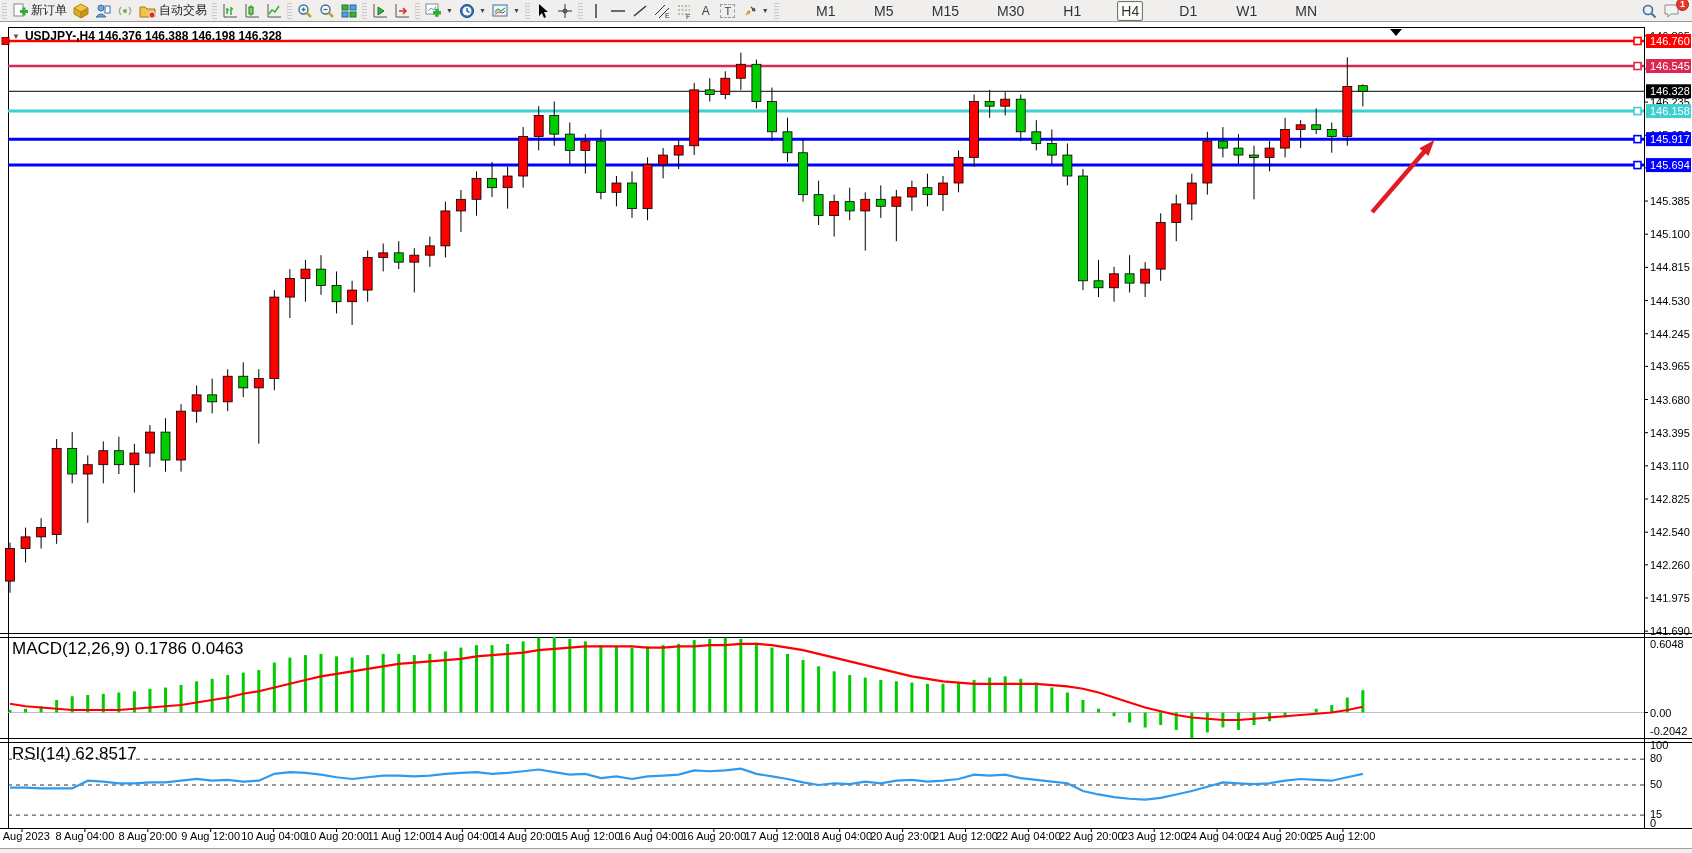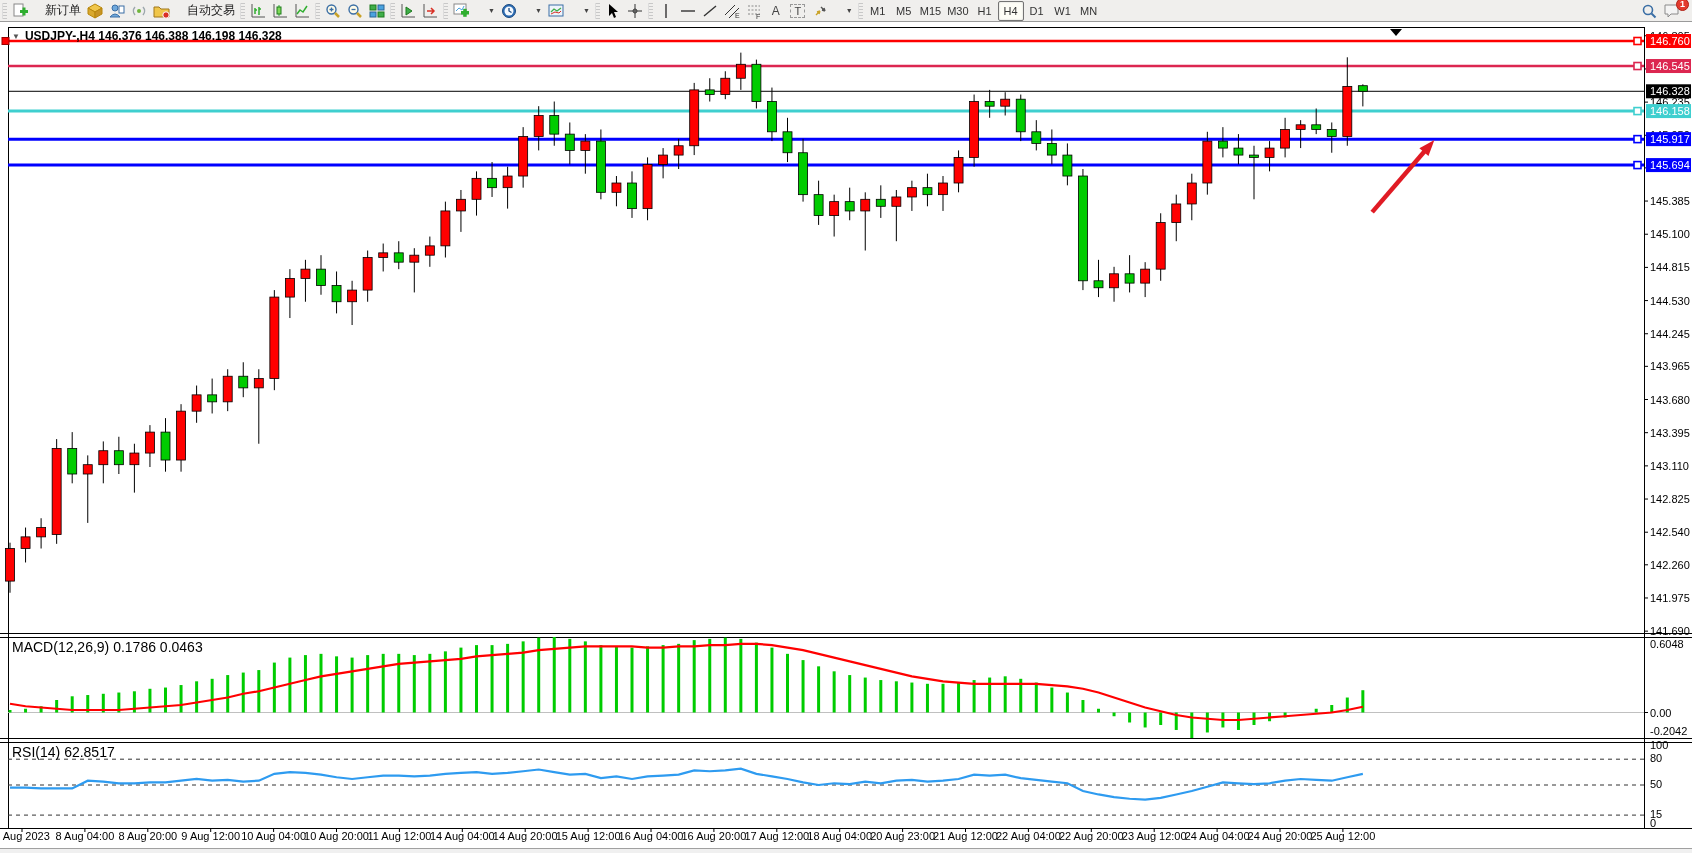--- a/index.html
+++ b/index.html
@@ -8,38 +8,38 @@
   #stage { position:relative; width:1692px; height:853px; background:#fff; }
 
   
   #toolbar { position:absolute; top:0; left:0; width:1692px; height:22px;
     background:#f0efed; border-bottom:1px solid #9a9a9a; display:flex; align-items:center;
     z-index:5; font-size:11px; color:#222; }
   .grip { width:5px; height:16px; margin:0 2px;
     background:repeating-linear-gradient(180deg,#c8c8c8 0 1px,transparent 1px 3px);
     border-left:1px solid #dcdcdc; }
   .tbtn { height:20px; min-width:22px; padding:0 2px; display:flex; align-items:center;
-    justify-content:center; gap:17px; border:1px solid transparent; border-radius:2px; cursor:default; }
+    justify-content:center; gap:3px; border:1px solid transparent; border-radius:2px; cursor:default; }
   .tbtn.active { border:1px solid #737373; background:#fdfdf6; box-shadow:inset 0 0 2px #cfcfcf; }
   .tbtn svg { display:block; }
   .tlabel { font-size:12px; white-space:nowrap; }
   .ddarrow { font-size:7px; color:#444; margin-left:1px; }
-  .tf { min-width:26px; font-size:11px; color:#333; justify-content:center; }
+  .tf { min-width:26px; font-size:14px; color:#333; justify-content:center;margin-left:32px; }
   #tb-right { margin-left:auto; display:flex; align-items:center; padding-right:8px; }
   .badge { position:absolute; top:-4px; right:-6px; min-width:13px; height:13px; border-radius:7px;
     background:#e33b2e; color:#fff; font-size:9px; font-weight:bold; display:flex;
     align-items:center; justify-content:center; padding:0 2px; border:1px solid #b02015;}
   .chatwrap { position:relative; }
 
   
   #chart-svg { position:absolute; top:0; left:0; z-index:1; }
   #chart-title { position:absolute; top:29px; left:12px; z-index:3; font-size:12px; font-weight:700;
     color:#000; display:flex; align-items:center; gap:5px; }
   #oneclick { font-size:8px; color:#555; cursor:default; }
-  .ind-label { position:absolute; left:12px; z-index:3; font-size:14px; color:#000; }
+  .ind-label { position:absolute; left:12px; z-index:3; font-size:17px; color:#000; }
   #macd-label { top:639px; }
   #rsi-label  { top:744px; }
 </style>
 </head>
 <body>
 
 <div id="stage">
 
   <div id="toolbar">
     <span class="grip"></span>

